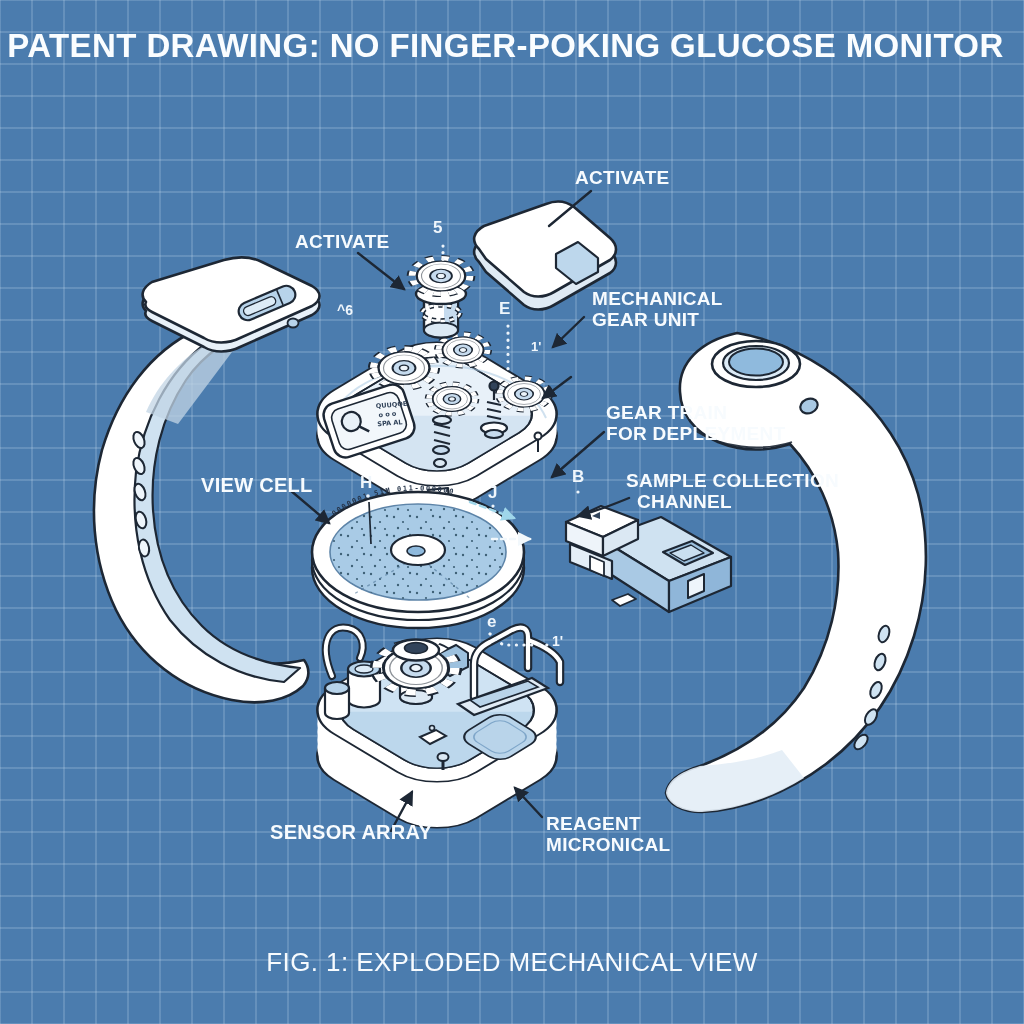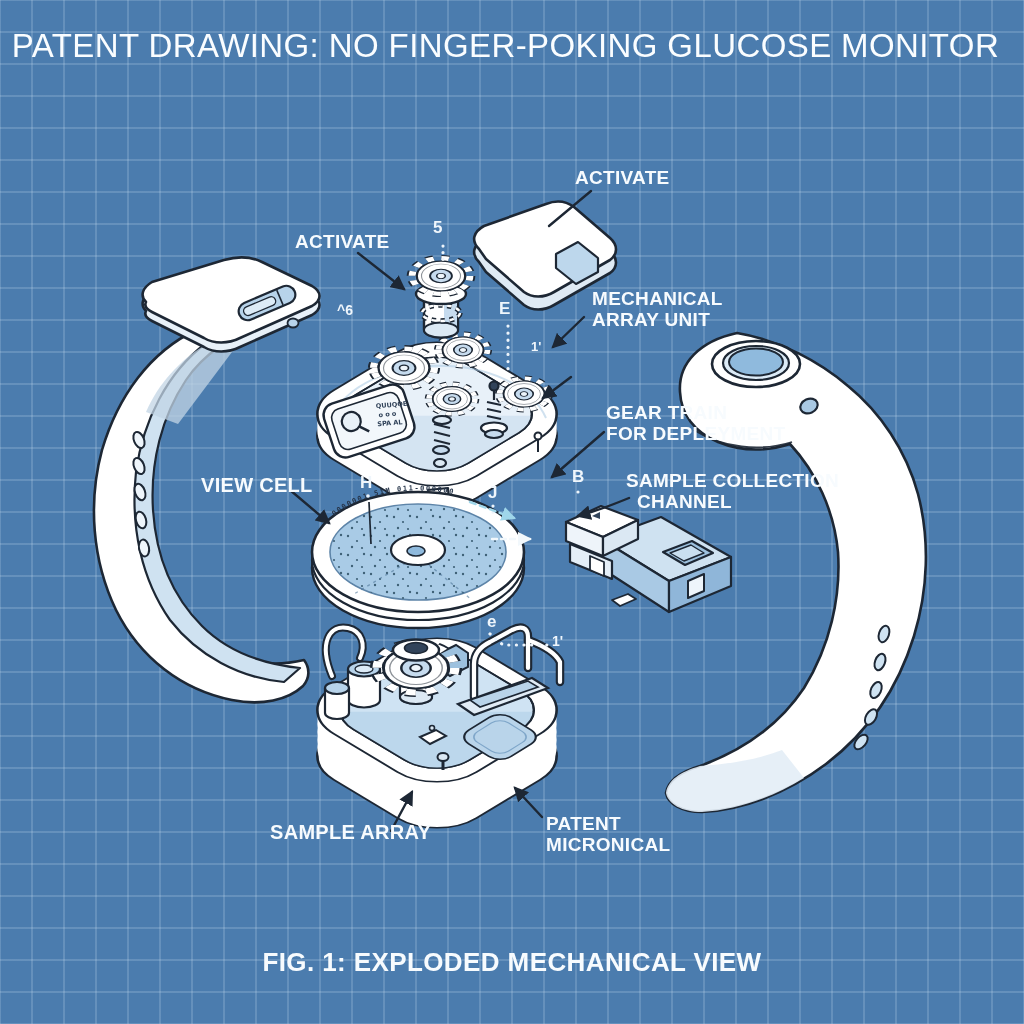--- a/index.html
+++ b/index.html
@@ -7,23 +7,23 @@
     position:relative;width:1024px;height:1024px;overflow:hidden;
     background-color:#4b7cae;
     background-image:
       linear-gradient(rgba(207,228,245,.20) 2px, transparent 2px),
       linear-gradient(90deg, rgba(207,228,245,.20) 2px, transparent 2px);
     background-size:32px 32px;background-position:-1px -1px;
     font-family:"Liberation Sans", sans-serif;
   }
   svg.art{position:absolute;left:0;top:0;}
   .title{position:absolute;left:0;right:13px;top:27px;text-align:center;
-    font-size:33px;font-weight:400;color:#fafdff;letter-spacing:.4px;}
+    font-size:33px;font-weight:700;color:#fafdff;letter-spacing:.4px;}
   .caption{position:absolute;left:0;right:0;top:947px;text-align:center;
-    font-size:26px;font-weight:700;color:#f7fbfe;letter-spacing:.4px;}
+    font-size:26px;font-weight:400;color:#f7fbfe;letter-spacing:.4px;}
   .lbl{position:absolute;color:#f7fbfe;font-weight:700;font-size:19px;
     line-height:21px;letter-spacing:.3px;white-space:nowrap;}
   .lbl span{display:block;}
   .mark{position:absolute;color:#eff6fc;font-weight:600;font-size:17px;line-height:1;}
 </style>
 </head>
 <body>
 
 <div class="canvas">
 
@@ -333,34 +333,34 @@
 </svg>
 
 <div class="title">PATENT DRAWING: NO FINGER-POKING GLUCOSE MONITOR</div>
 <div class="caption">FIG. 1: EXPLODED MECHANICAL VIEW</div>
 
 <div class="lbl" style="left:575px;top:167px;font-size:19px">ACTIVATE</div>
 <div class="lbl" style="left:295px;top:231px;font-size:19px">ACTIVATE</div>
 
 <div class="lbl" style="left:592px;top:288px">
   <span>MECHANICAL</span>
-  <span>ARRAY UNIT</span>
+  <span>GEAR UNIT</span>
 </div>
 <div class="lbl" style="left:626px;top:470px">
   <span>SAMPLE COLLECTION</span>
   <span style="margin-left:11px">CHANNEL</span>
 </div>
 <div class="lbl" style="left:606px;top:402px">
   <span>GEAR TRAIN</span>
   <span>FOR DEPLEYMENT</span>
 </div>
 <div class="lbl" style="left:201px;top:475px;font-size:20px">VIEW CELL</div>
-<div class="lbl" style="left:270px;top:822px;font-size:20px">SAMPLE ARRAY</div>
+<div class="lbl" style="left:270px;top:822px;font-size:20px">SENSOR ARRAY</div>
 <div class="lbl" style="left:546px;top:813px">
-  <span>PATENT</span>
+  <span>REAGENT</span>
   <span>MICRONICAL</span>
 </div>
 
 <div class="mark" style="left:433px;top:219px">5</div>
 <div class="mark" style="left:337px;top:303px;font-size:14px">^6</div>
 <div class="mark" style="left:499px;top:300px">E</div>
 <div class="mark" style="left:531px;top:340px;font-size:13px">1'</div>
 <div class="mark" style="left:360px;top:474px">H</div>
 <div class="mark" style="left:488px;top:484px">J</div>
 <div class="mark" style="left:572px;top:468px">B</div>

